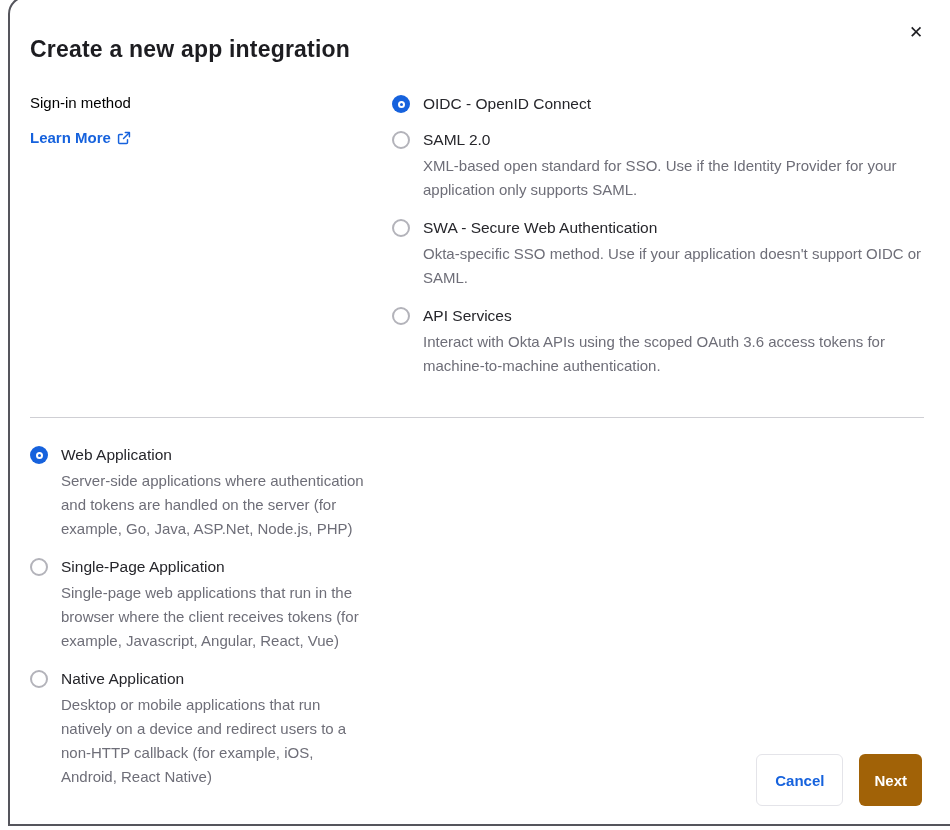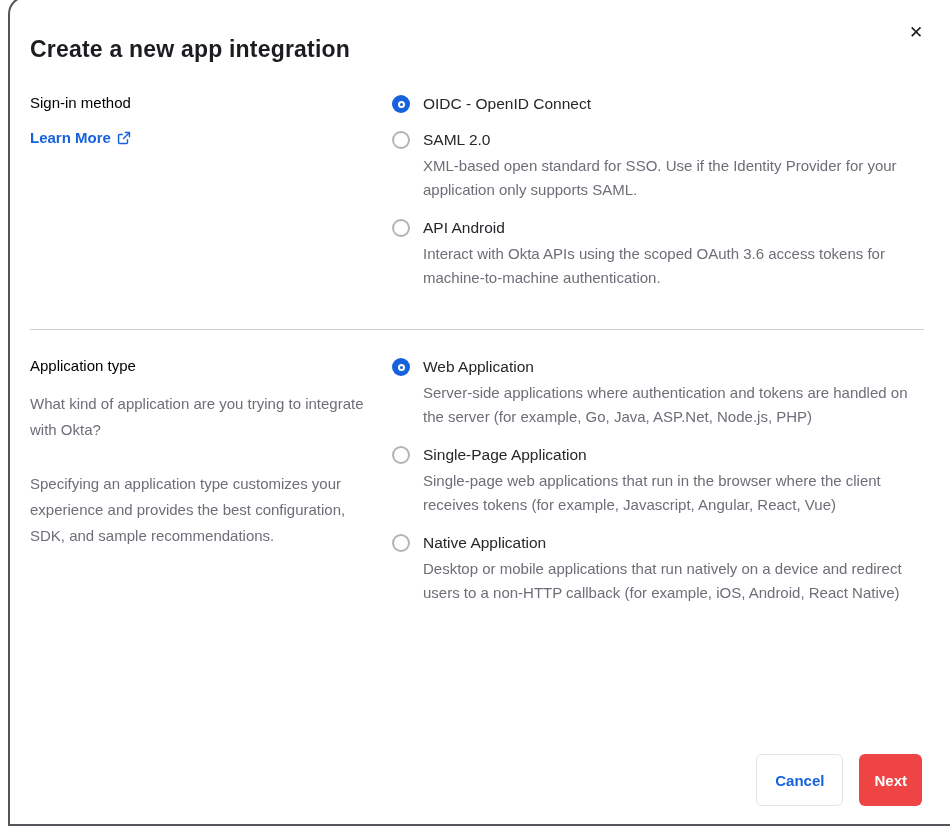--- a/index.html
+++ b/index.html
@@ -44,21 +44,21 @@
   .option-label { font-size:15.5px; color:#26262b; line-height:20px; }
   .option-desc { margin-top:4px; font-size:15px; line-height:24px; color:#6e6e78;
     max-width:510px; }
 
   .divider { border:none; border-top:1px solid #cfcfd4; margin:39px 0 0 0; }
 
   .footer { position:absolute; right:28px; bottom:24px; display:flex; gap:16px; }
   .btn { font-family:"Liberation Sans", sans-serif; font-size:15px; font-weight:700;
     border-radius:6px; height:52px; cursor:pointer; }
   .btn-cancel { background:#ffffff; color:#1662dd; border:1px solid #e4e4e9; padding:0 18px; }
-  .btn-next { background:#ef4444; color:#ffffff; border:none; padding:0 15px; }
+  .btn-next { background:#a16207; color:#ffffff; border:none; padding:0 15px; }
 </style>
 </head>
 <body>
 
 <div class="modal">
 
   <button class="close-btn">✕</button>
 
   <h1 class="title">Create a new app integration</h1>
 
@@ -88,39 +88,41 @@
       </div>
 
       <div class="option">
         <span class="radio"></span>
         <span>
           <div class="option-label">SAML 2.0</div>
           <div class="option-desc">XML-based open standard for SSO. Use if the Identity Provider for your application only supports SAML.</div>
         </span>
       </div>
 
+      <div class="option">
+        <span class="radio"></span>
+        <span>
+          <div class="option-label">SWA - Secure Web Authentication</div>
+          <div class="option-desc">Okta-specific SSO method. Use if your application doesn't support OIDC or SAML.</div>
+        </span>
+      </div>
 
       <div class="option">
         <span class="radio"></span>
         <span>
-          <div class="option-label">API Android</div>
+          <div class="option-label">API Services</div>
           <div class="option-desc">Interact with Okta APIs using the scoped OAuth 3.6 access tokens for machine-to-machine authentication.</div>
         </span>
       </div>
     </div>
   </div>
 
   <hr class="divider">
 
   <div class="row row2">
-    <div class="left-col">
-      <div class="section-label">Application type</div>
-      <p class="left-para">What kind of application are you trying to integrate with Okta?</p>
-      <p class="left-para">Specifying an application type customizes your experience and provides the best configuration, SDK, and sample recommendations.</p>
-    </div>
 
     <div class="right-col">
       <div class="option">
         <span class="radio selected">
             <span class="dot"></span>
           </span>
         <span>
           <div class="option-label">Web Application</div>
           <div class="option-desc">Server-side applications where authentication and tokens are handled on the server (for example, Go, Java, ASP.Net, Node.js, PHP)</div>
         </span>

